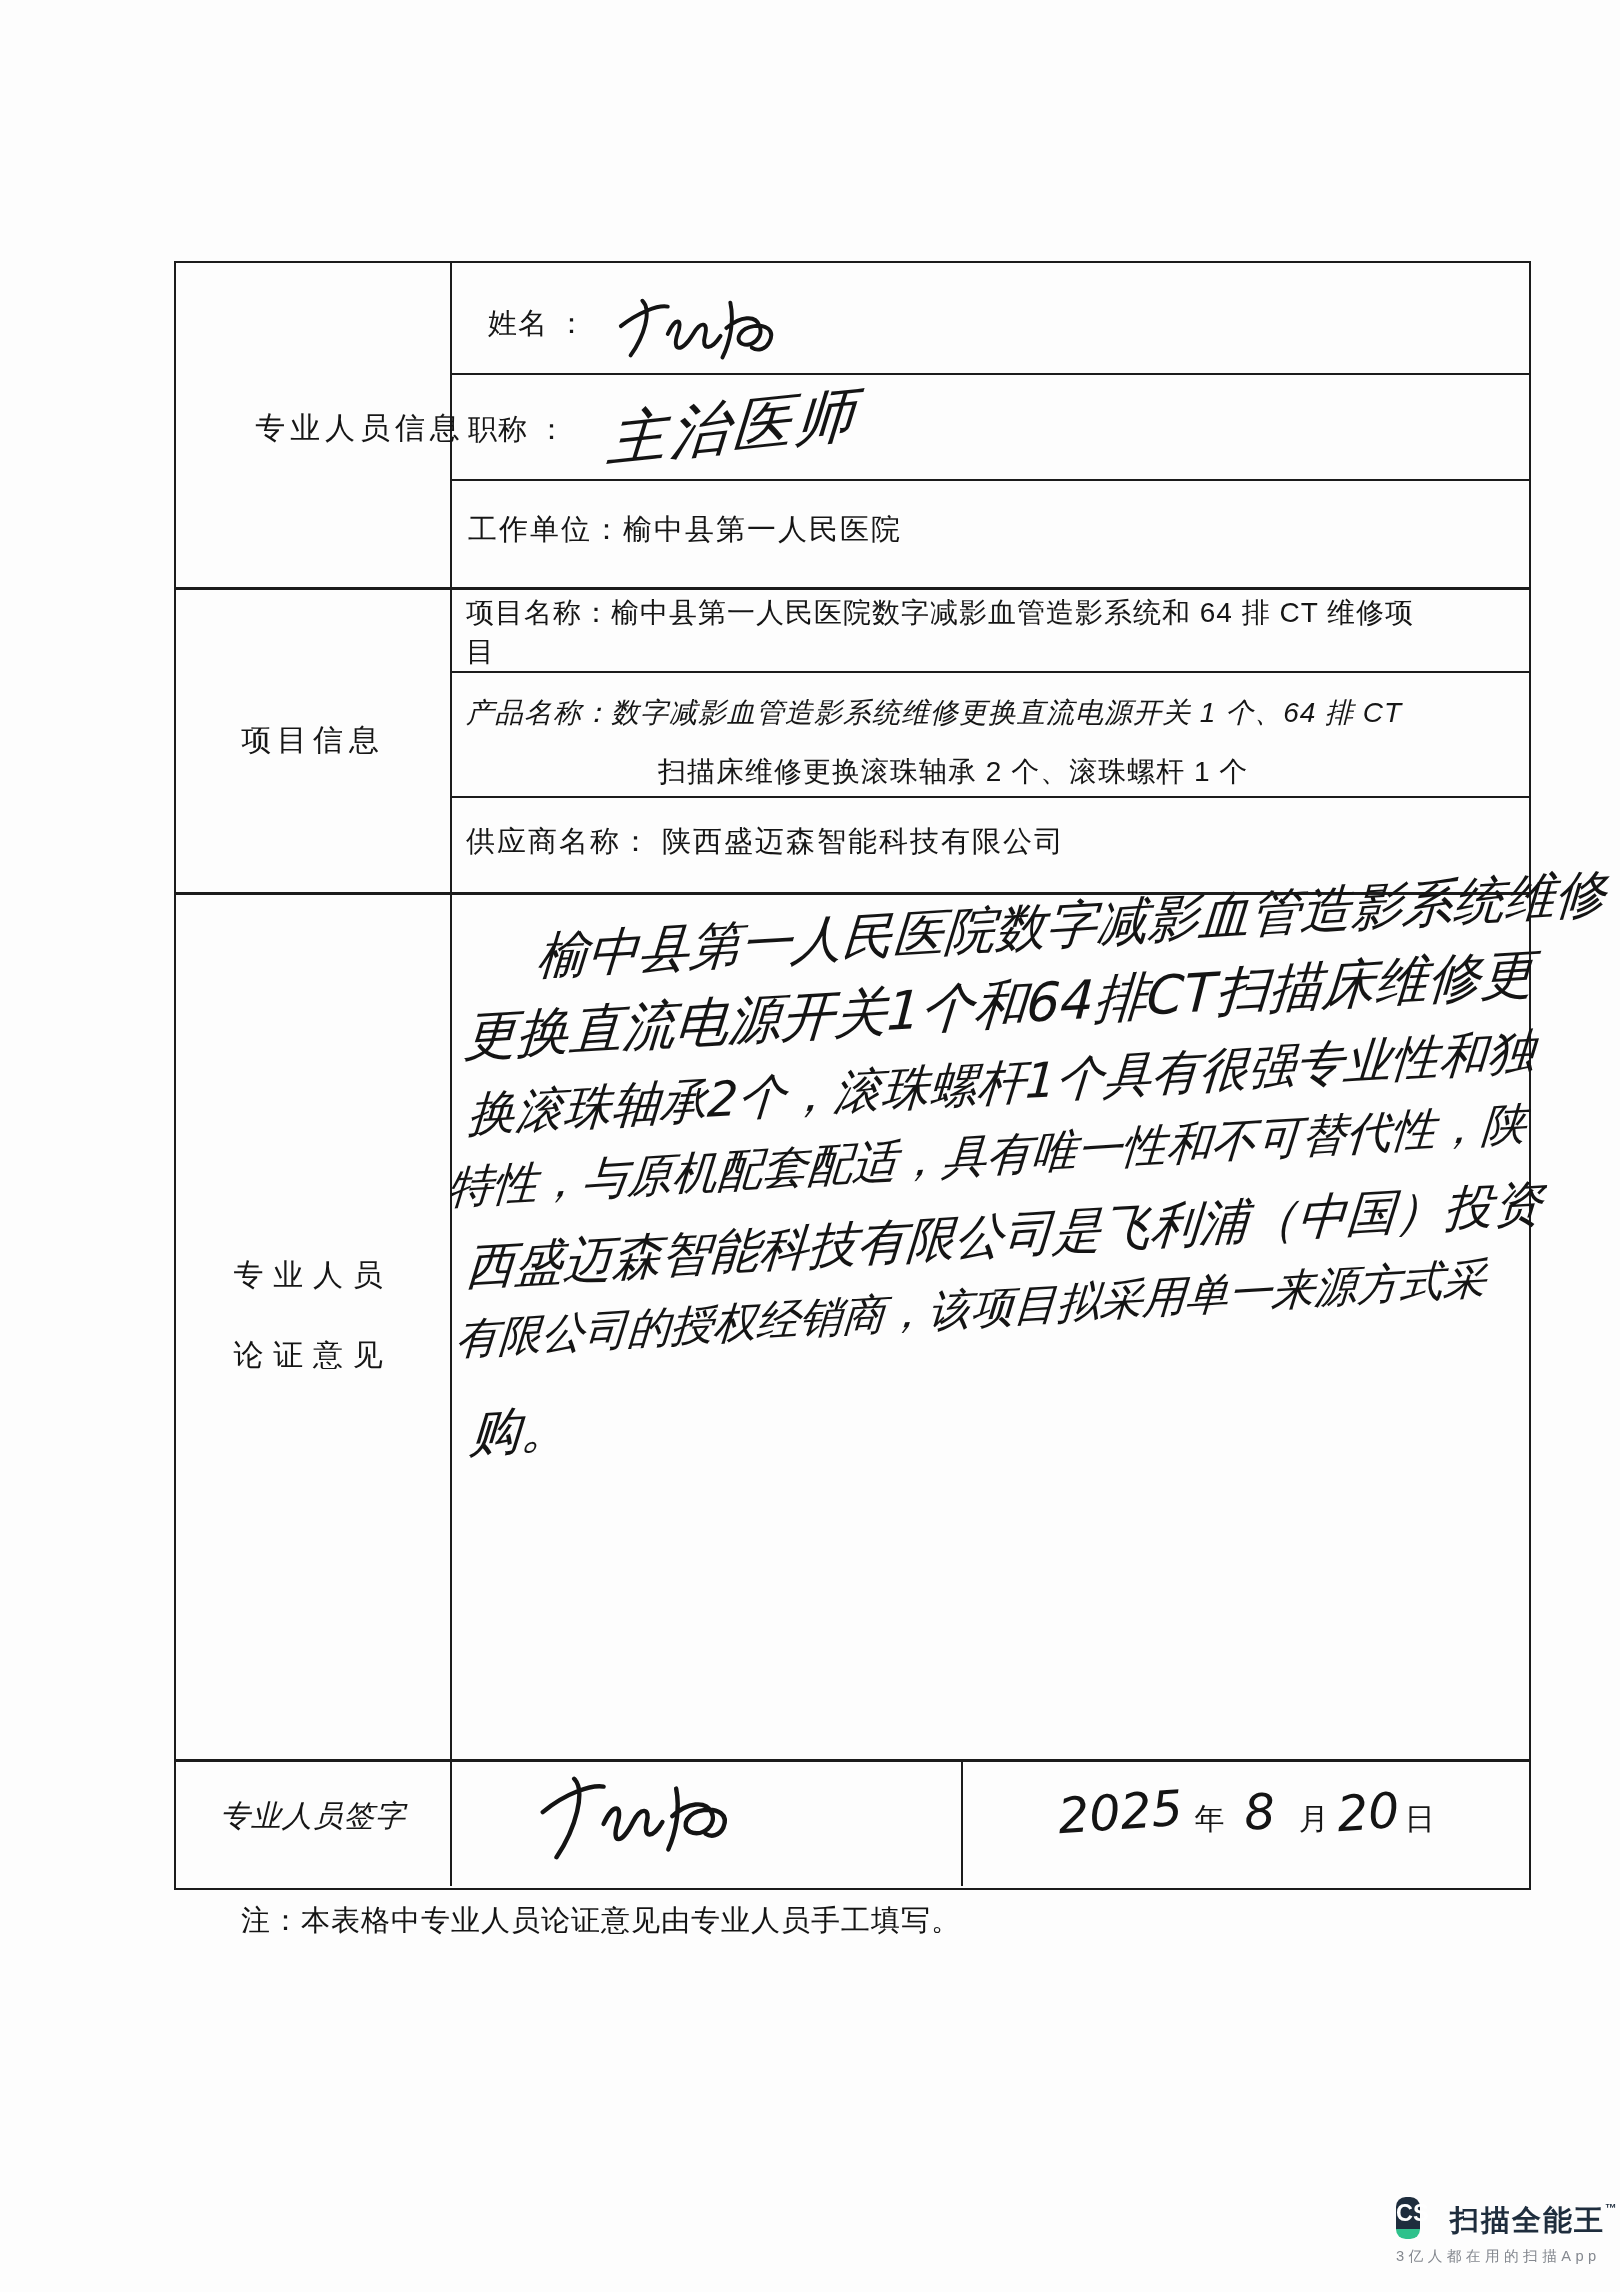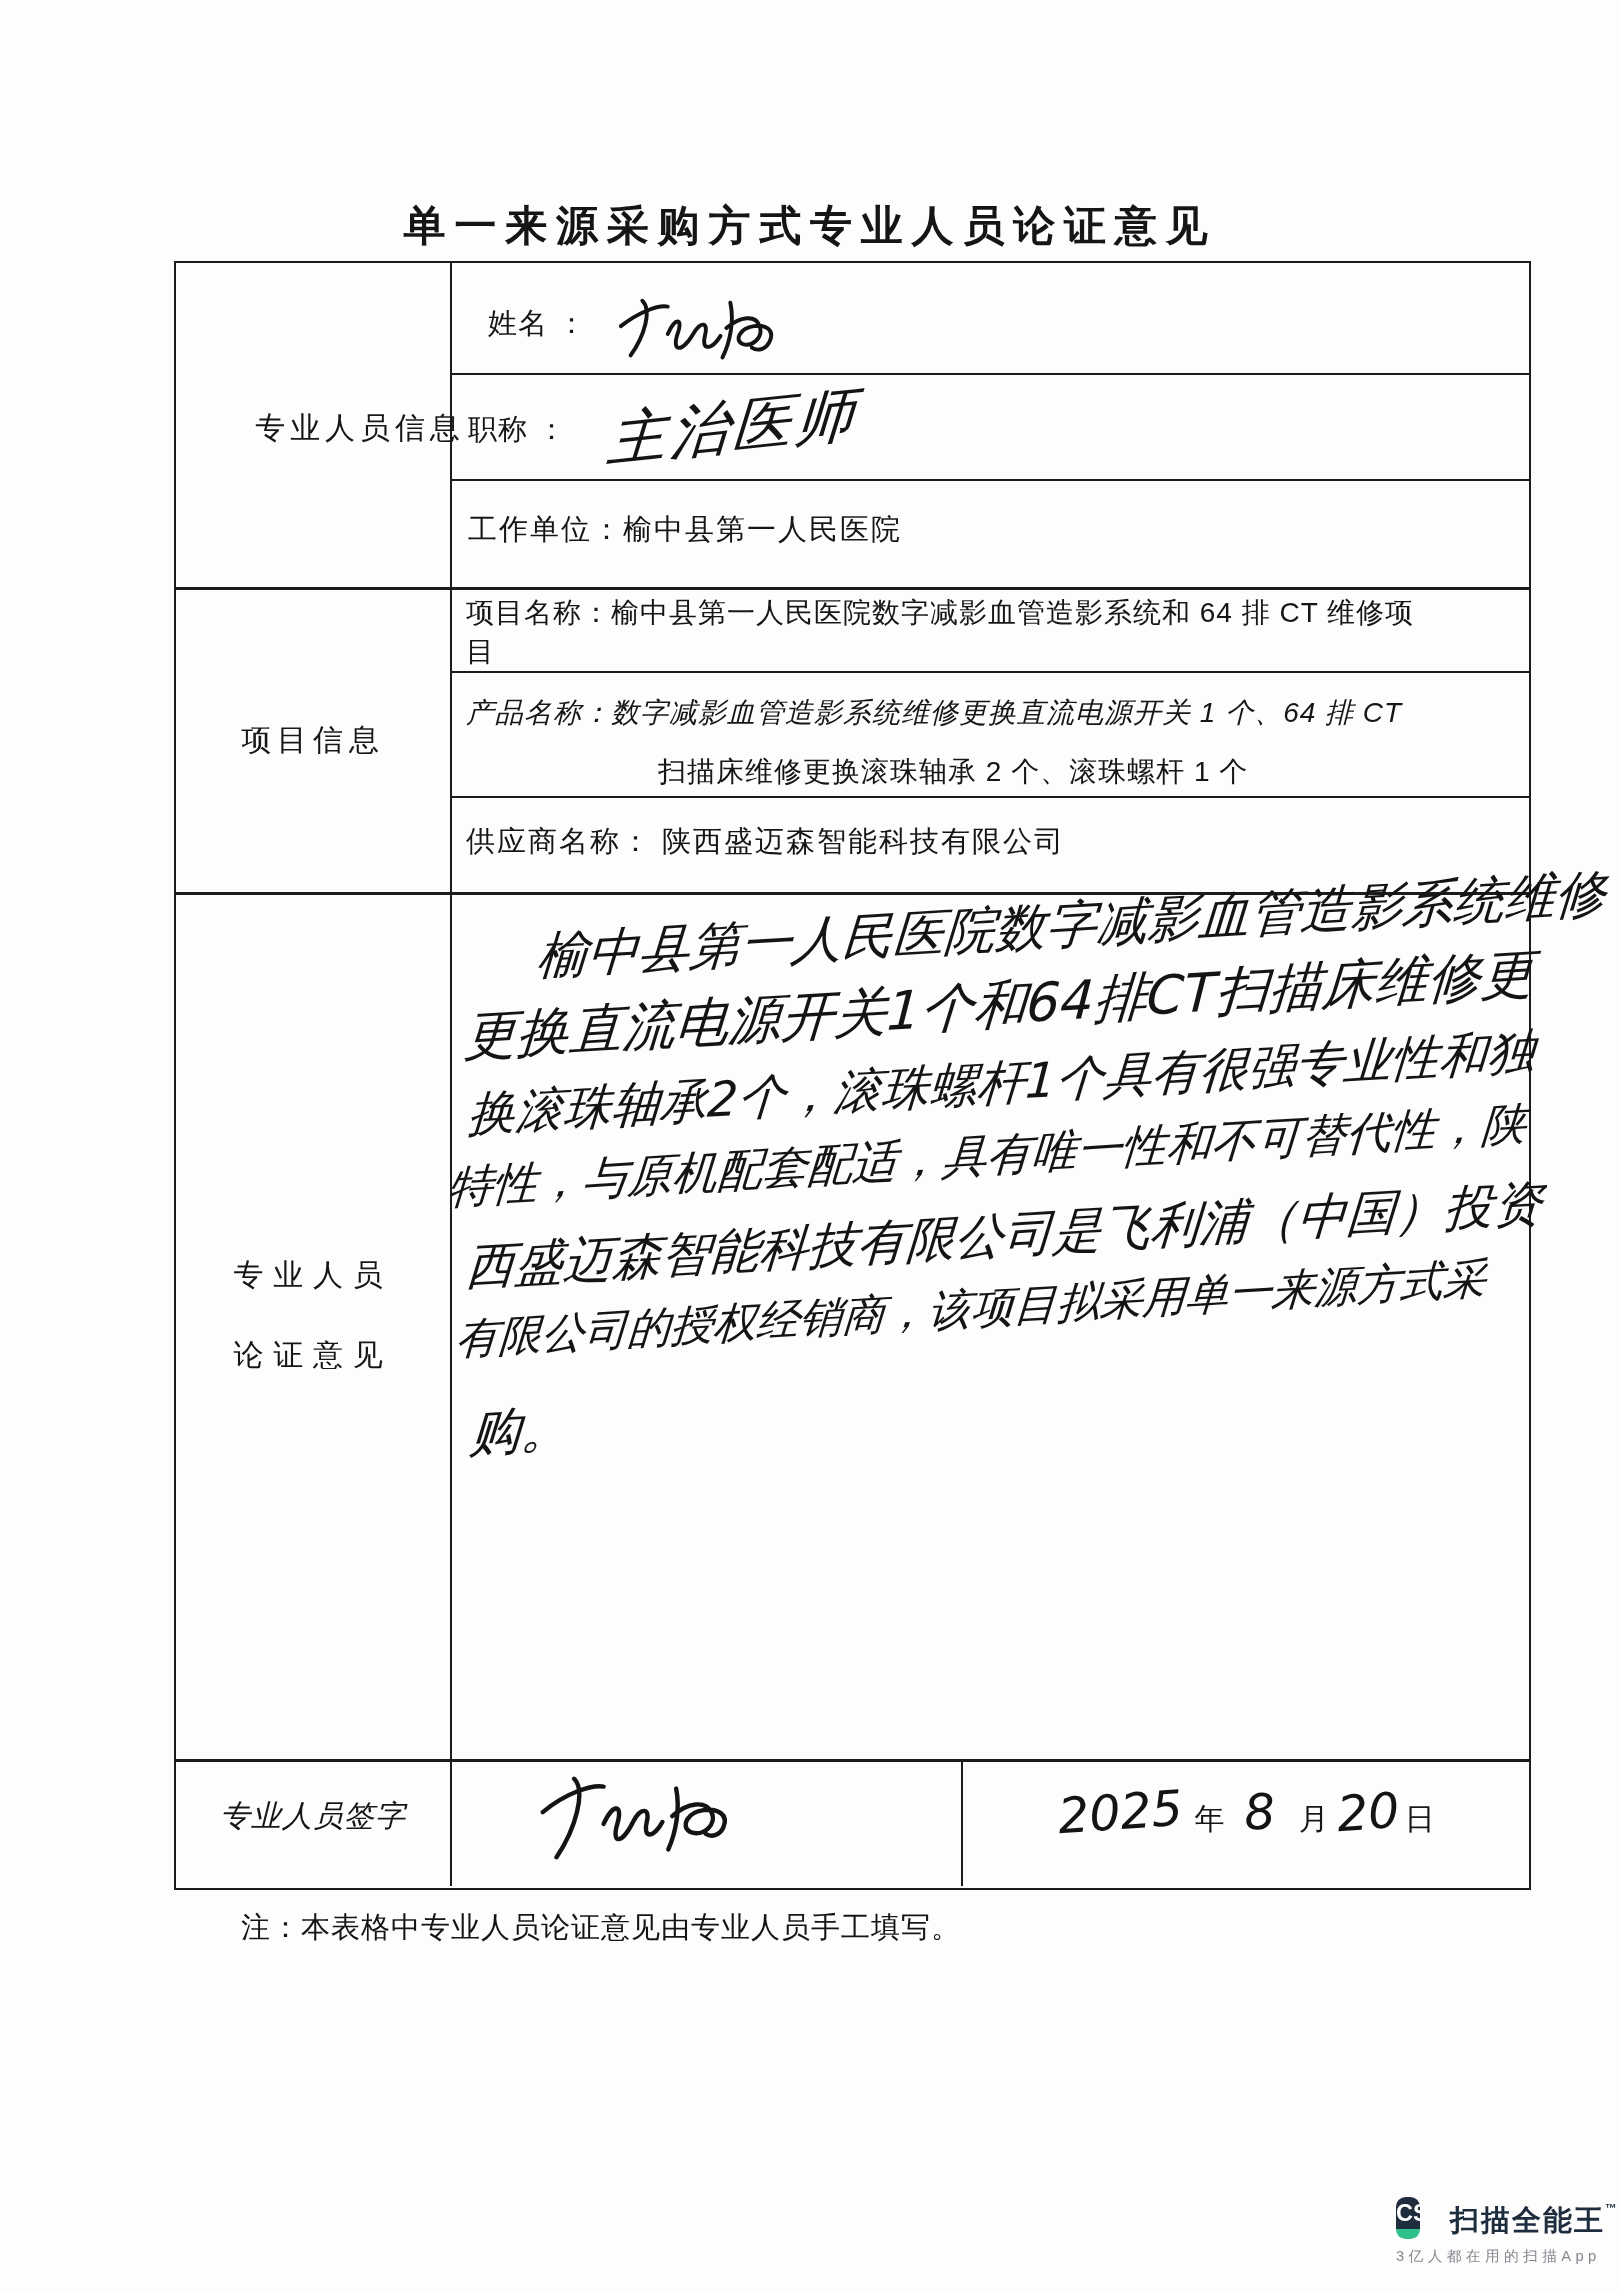--- a/index.html
+++ b/index.html
@@ -59,21 +59,20 @@
     line-height:1;
   }
   .sig-svg{position:absolute;}
   .note{
     position:absolute;
     left:241px; top:1901px;
     font-size:29px;
     font-weight:500;
     letter-spacing:1px;
     color:#141414;
-    margin-top:7px;
   }
   
   .wm-icon{
     position:absolute;
     left:1396px; top:2197px;
     width:24px; height:42px;
     border-radius:9.8px;
     background:linear-gradient(#1e2d3d 76%, #2fc18c 76%);
     color:#ffffff;
     font-weight:bold;
@@ -113,21 +112,20 @@
     color:#141414;
     transform:rotate(-4deg);
     display:inline-block;
   }
 </style>
 </head>
 <body>
 
 <div class="page">
 
-  <div class="doc-title">单一来源采购方式专业人员论证意见</div>
 
   <div class="table">
 
     <div class="vline" style="left:274px;top:0;height:1623px;"></div>
     <div class="vline" style="left:785px;top:1496px;height:127px;"></div>
 
     <div class="hline" style="left:274px;right:0;top:110px;"></div>
     <div class="hline" style="left:274px;right:0;top:216px;"></div>
     <div class="hline thick" style="left:0;right:0;top:324px;"></div>
     <div class="hline" style="left:274px;right:0;top:408px;"></div>

